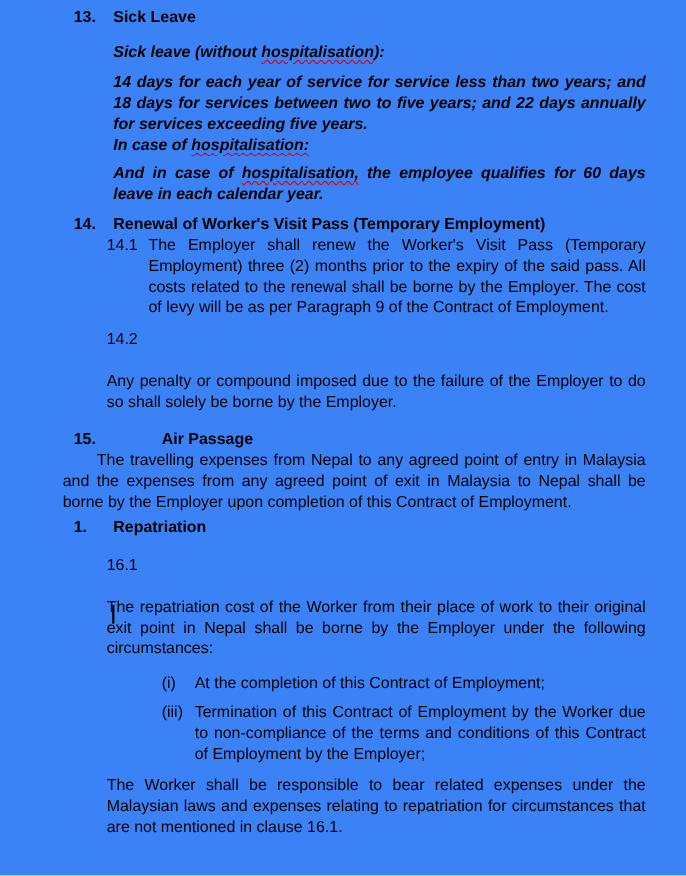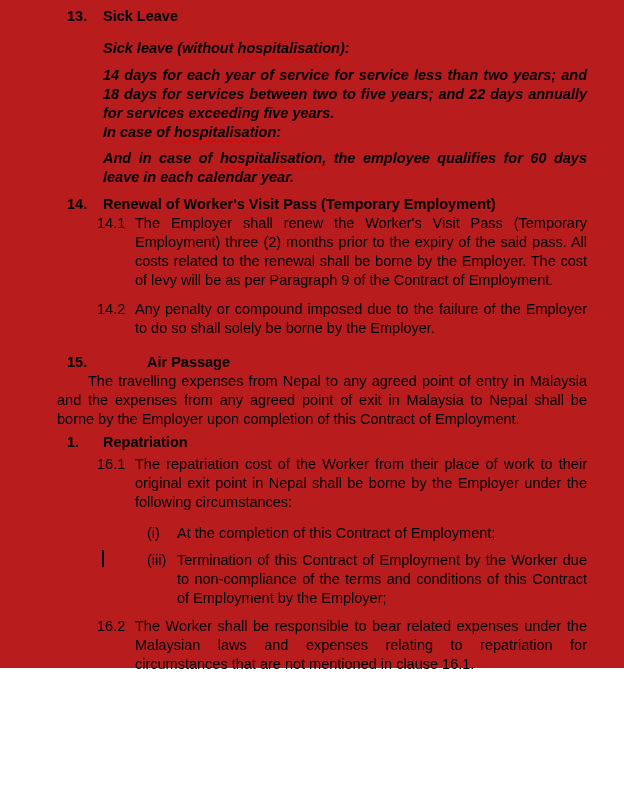--- a/index.html
+++ b/index.html
@@ -3,23 +3,23 @@
 <meta charset="utf-8">
 <style>
   html, body { margin: 0; padding: 0; background: #ffffff; }
   body {
     width: 624px; height: 796px; overflow: hidden;
     font-family: "Liberation Sans", sans-serif;
     font-size: 14.5px; line-height: 19px; color: #000000;
   }
   .page {
     position: relative; box-sizing: border-box;
-    width: 624px; height: 668px;
+    width: 624px; height: 796px;
     padding: 7px 37px 0 57px;
-    background: #b91c1c;
+    background: #3b82f6;
   }
   p { margin: 0; }
   .just { text-align: justify; }
   
   .sec-head { display: flex; font-weight: bold; margin-left: 10px; }
   .sec-head .num { flex: 0 0 36px; }
   .sec-head .title { flex: 1; }
   
   .body { margin-left: 46px; }
   
@@ -46,24 +46,24 @@
   .caret {
     position: absolute; left: 102px; top: 550px;
     width: 1.5px; height: 17px; background: #000000;
   }
   
   .mt2  { margin-top: 2px; }
   .mt13 { margin-top: 13px; }
   .mt8  { margin-top: 8px; }
   .mt0  { margin-top: 0; }
   .mt7  { margin-top: 7px; }
-  .mt10 { margin-top: 10px; }
+  .mt10 { margin-top: 10px; flex-direction: column; }
   .mt15 { margin-top: 15px; gap: 44px; }
   .mt4  { margin-top: 4px; }
-  .mt1  { margin-top: 3px; }
+  .mt1  { margin-top: 15px; flex-direction: column; }
   .mt12 { margin-top: 12px; }
   .mt9  { margin-top: 9px; }
 </style>
 </head>
 <body>
 
 <div class="page">
 
   <div class="sec-head">
     <span class="num">13.</span>
@@ -110,17 +110,16 @@
 
   <div class="roman mt12">
     <span class="inum">(i)</span>
     <span class="itext">At the completion of this Contract of Employment;</span>
   </div>
   <div class="roman mt8">
     <span class="inum">(iii)</span>
     <span class="itext">Termination of this Contract of Employment by the Worker due to non-compliance of the terms and conditions of this Contract of Employment by the Employer;</span>
   </div>
   <div class="item mt9">
-    <span class="inum">16.2</span>
     <span class="itext">The Worker shall be responsible to bear related expenses under the Malaysian laws and expenses relating to repatriation for circumstances that are not mentioned in clause 16.1.</span>
   </div>
 
 </div>
 
 </body></html>

